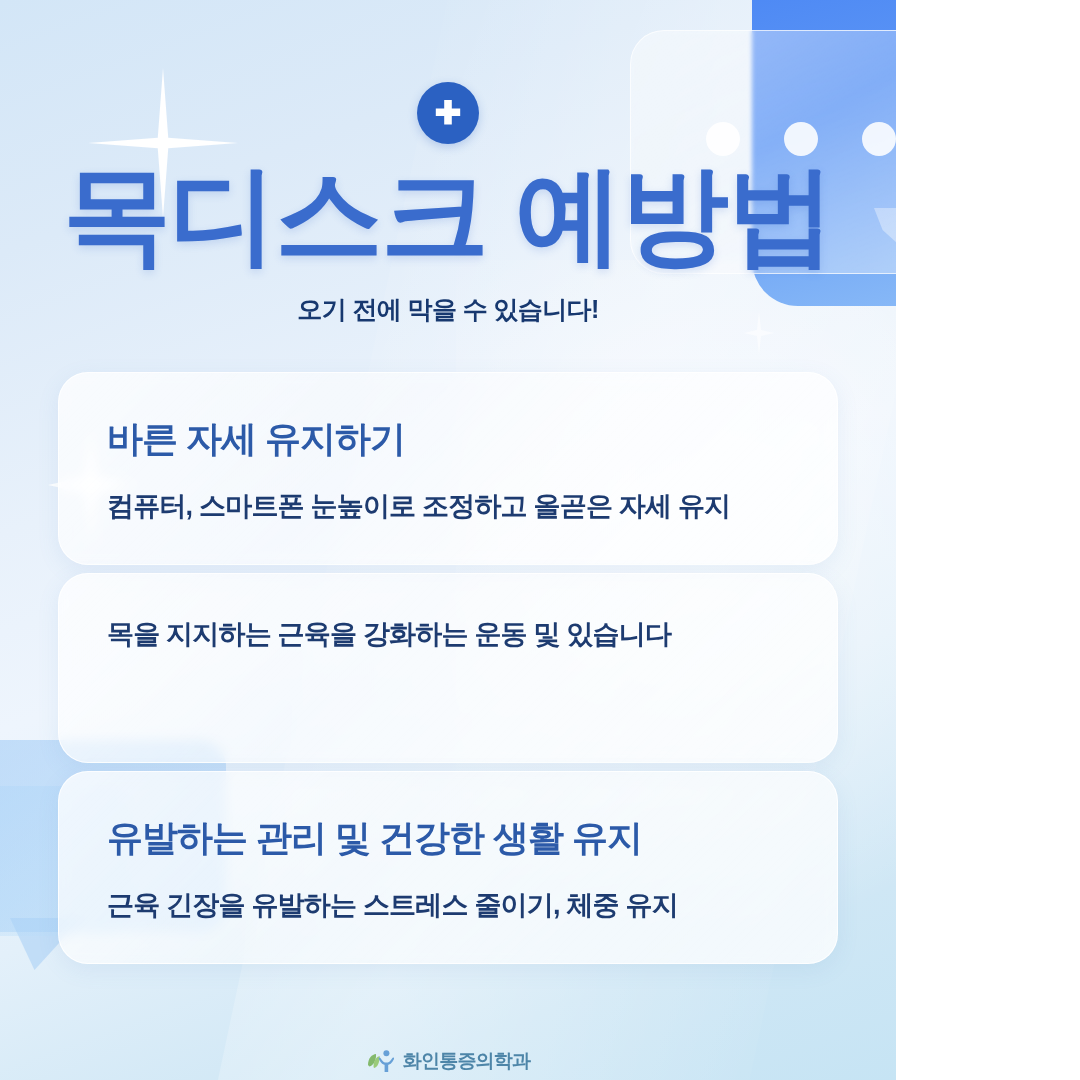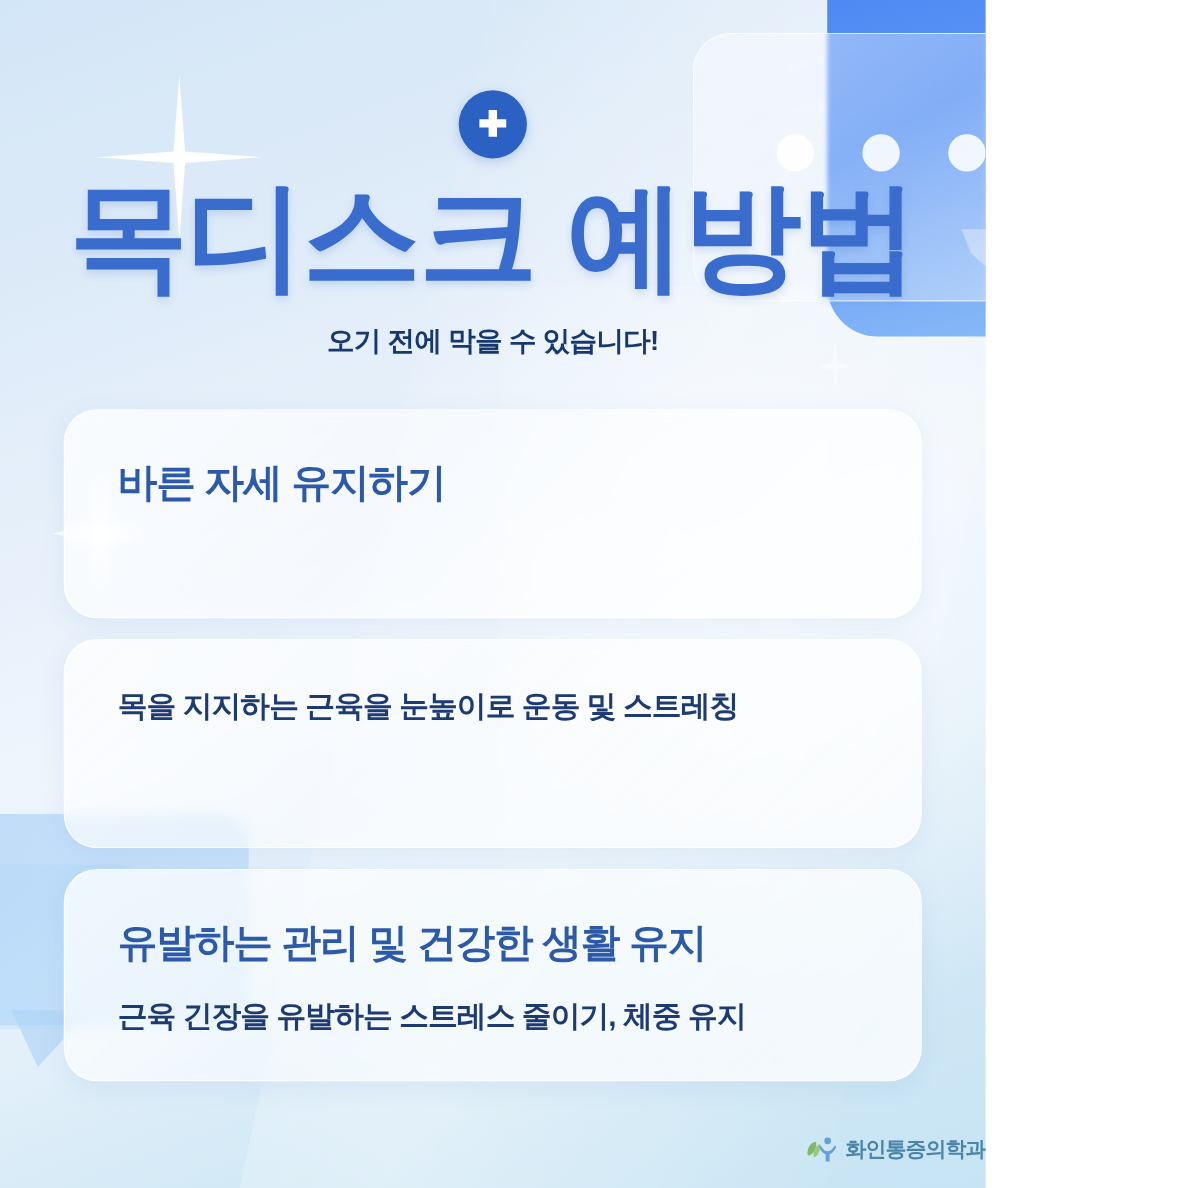--- a/index.html
+++ b/index.html
@@ -197,21 +197,21 @@
   }
 
   
   .cards {
     position: relative;
     z-index: 4;
     margin: 46px auto 0;
     width: 780px;
     display: flex;
     flex-direction: column;
-    gap: 19px;
+    gap: 8px;
   }
   .card {
     position: relative;
     border-radius: 30px;
     padding: 42px 48px 40px;
     min-height: 190px;
     background: linear-gradient(135deg,
         rgba(255,255,255,0.78) 0%,
         rgba(255,255,255,0.52) 40%,
         rgba(255,255,255,0.78) 100%);
@@ -232,24 +232,24 @@
     font-weight: 700;
     letter-spacing: -0.8px;
     color: #1d3b70;
   }
 
   
   .footer {
     position: absolute;
     z-index: 4;
     left: 0; right: 0;
-    bottom: 22px;
+    bottom: 6px;
     display: flex;
     align-items: center;
-    justify-content: flex-end;
+    justify-content: center;
     gap: 7px;
     opacity: 0.82;
   }
   .footer-logo-mark { display: block; }
   .footer-name {
     font-size: 19px;
     font-weight: 800;
     letter-spacing: -0.8px;
     color: #2f6f97;
   }
@@ -294,24 +294,25 @@
     </div>
 
     <h1 class="main-title">목디스크 예방법</h1>
     <p class="sub-title">오기 전에 막을 수 있습니다!</p>
   </div>
 
   <div class="cards">
 
     <div class="card">
       <h2 class="card-title">바른 자세 유지하기</h2>
+      <p class="card-desc">컴퓨터, 스마트폰 눈높이로 조정하고 올곧은 자세 유지</p>
     </div>
 
     <div class="card">
-      <p class="card-desc">목을 지지하는 근육을 눈높이로 운동 및 스트레칭</p>
+      <p class="card-desc">목을 지지하는 근육을 강화하는 운동 및 있습니다</p>
     </div>
 
     <div class="card">
       <h2 class="card-title">유발하는 관리 및 건강한 생활 유지</h2>
       <p class="card-desc">근육 긴장을 유발하는 스트레스 줄이기, 체중 유지</p>
     </div>
   </div>
 
   <div class="footer">
     <svg class="footer-logo-mark" width="30" height="24" viewBox="0 0 30 24" aria-hidden="true">

